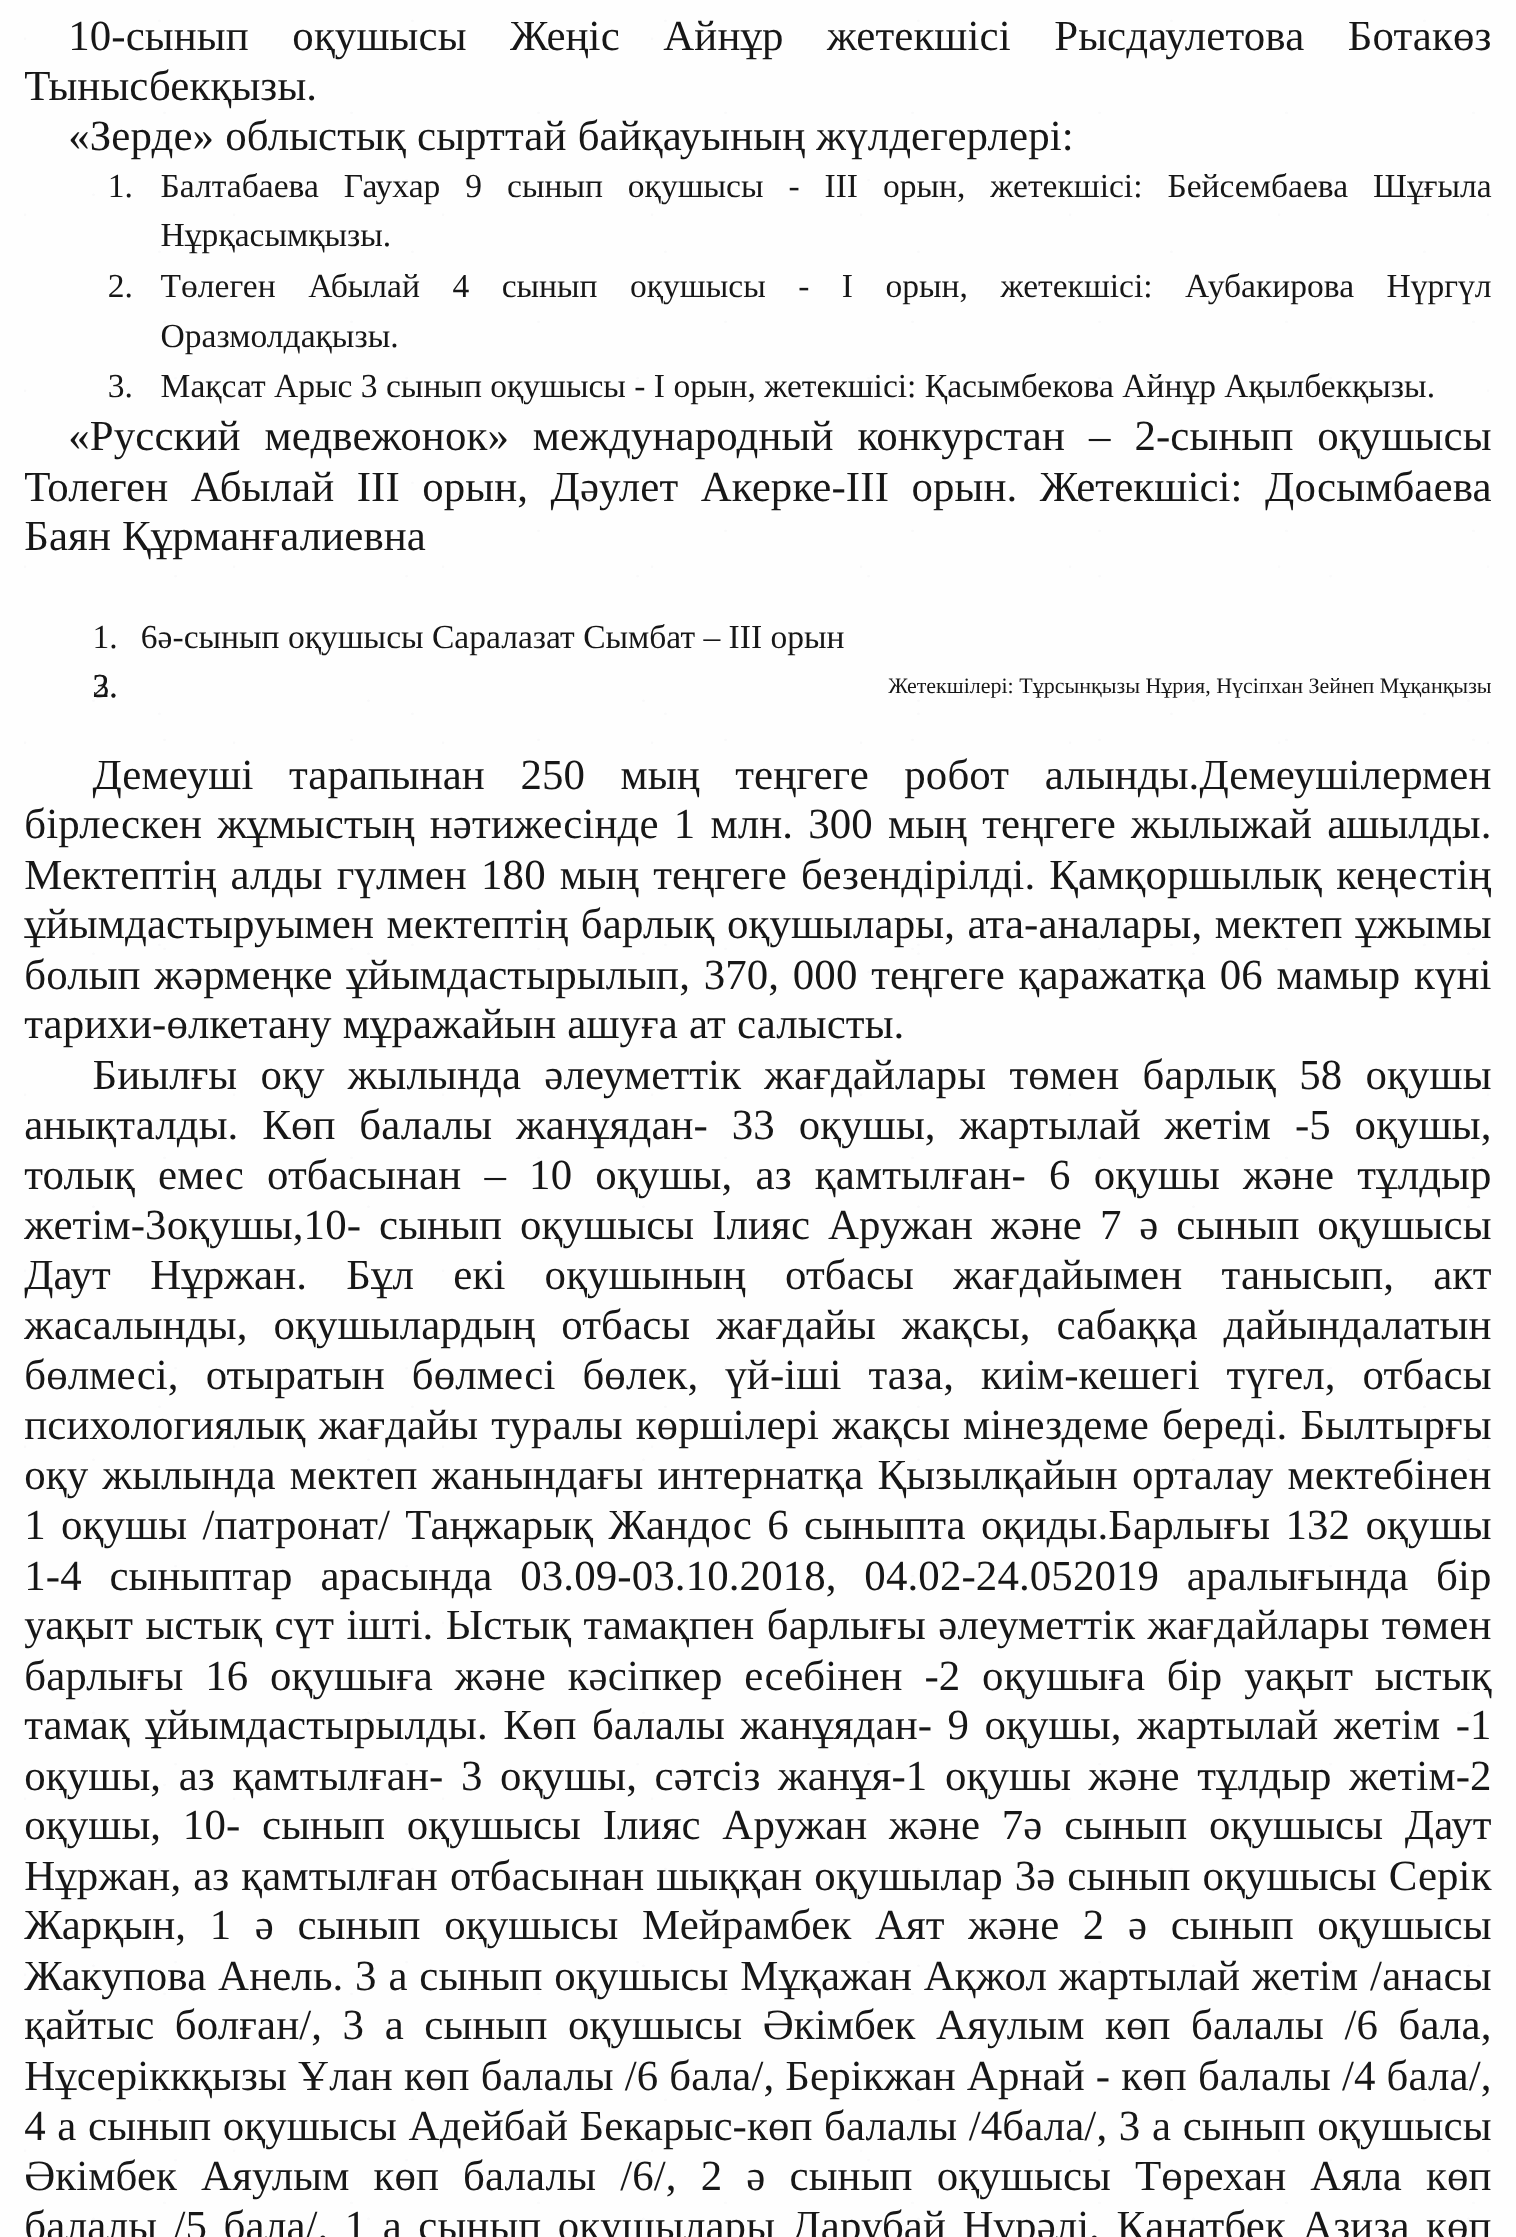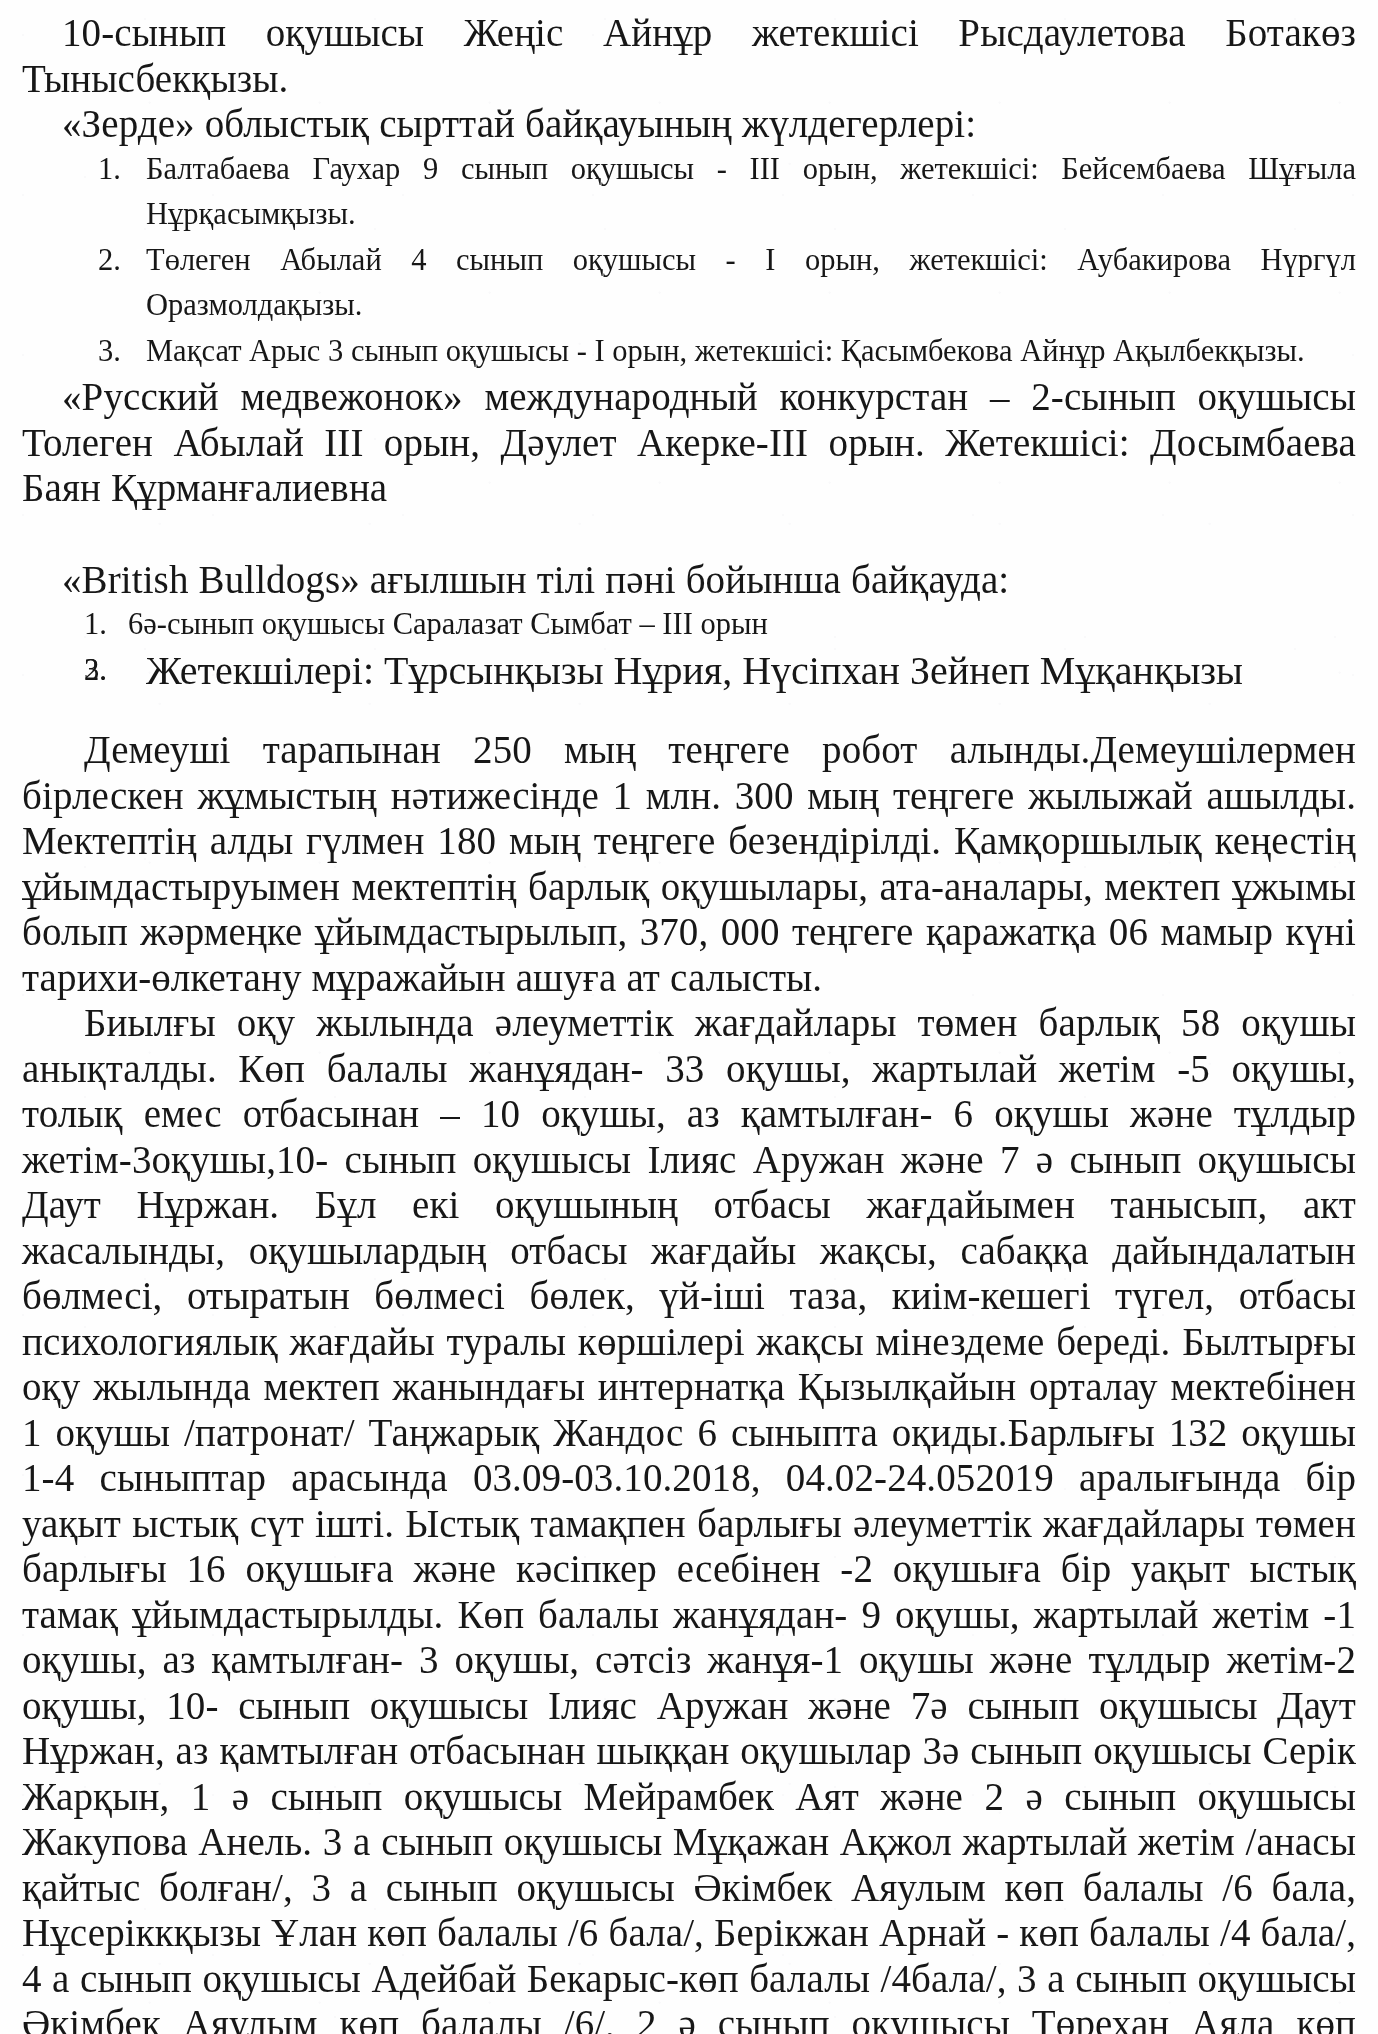--- a/index.html
+++ b/index.html
@@ -60,23 +60,23 @@
     text-align: left;
     width: 46px;
   }
   .olist.tight li { padding-left: 106px; }
   .olist.tight li .num { left: 62px; }
   .olist.tight li { text-align: left; }
 
   .cont {
     display: block;
     padding-left: 124px;
-    font-size: 40px;
+    font-size: 20px;
     line-height: 45.5px;
-    text-align: left;
+    text-align: right;
   }
   .gap-md { height: 34px; }
   .gap-lg { height: 46px; }
 
   
   .grain {
     position: absolute;
     inset: 0;
     pointer-events: none;
     opacity: 0.045;
@@ -110,21 +110,20 @@
     </li>
     <li>
       <span class="num">3.</span><span>Мақсат Арыс 3 сынып оқушысы - I орын, жетекшісі: Қасымбекова Айнұр Ақылбекқызы.</span>
     </li>
   </ol>
 
   <p class="p indent-sm">«Русский медвежонок» международный конкурстан – 2-сынып оқушысы Толеген Абылай III орын, Дәулет Акерке-III орын. Жетекшісі: Досымбаева Баян Құрманғалиевна</p>
 
   <div class="gap-lg"></div>
 
-  <p class="p indent-sm">«British Bulldogs»  ағылшын тілі пәні бойынша байқауда:</p>
 
   <ol class="olist tight">
     <li>
       <span class="num">1.</span><span>6ә-сынып оқушысы Саралазат Сымбат – III орын</span>
     </li>
     <li>
       <span class="num">2.</span>
     </li>
     <li>
       <span class="num">3.</span>

